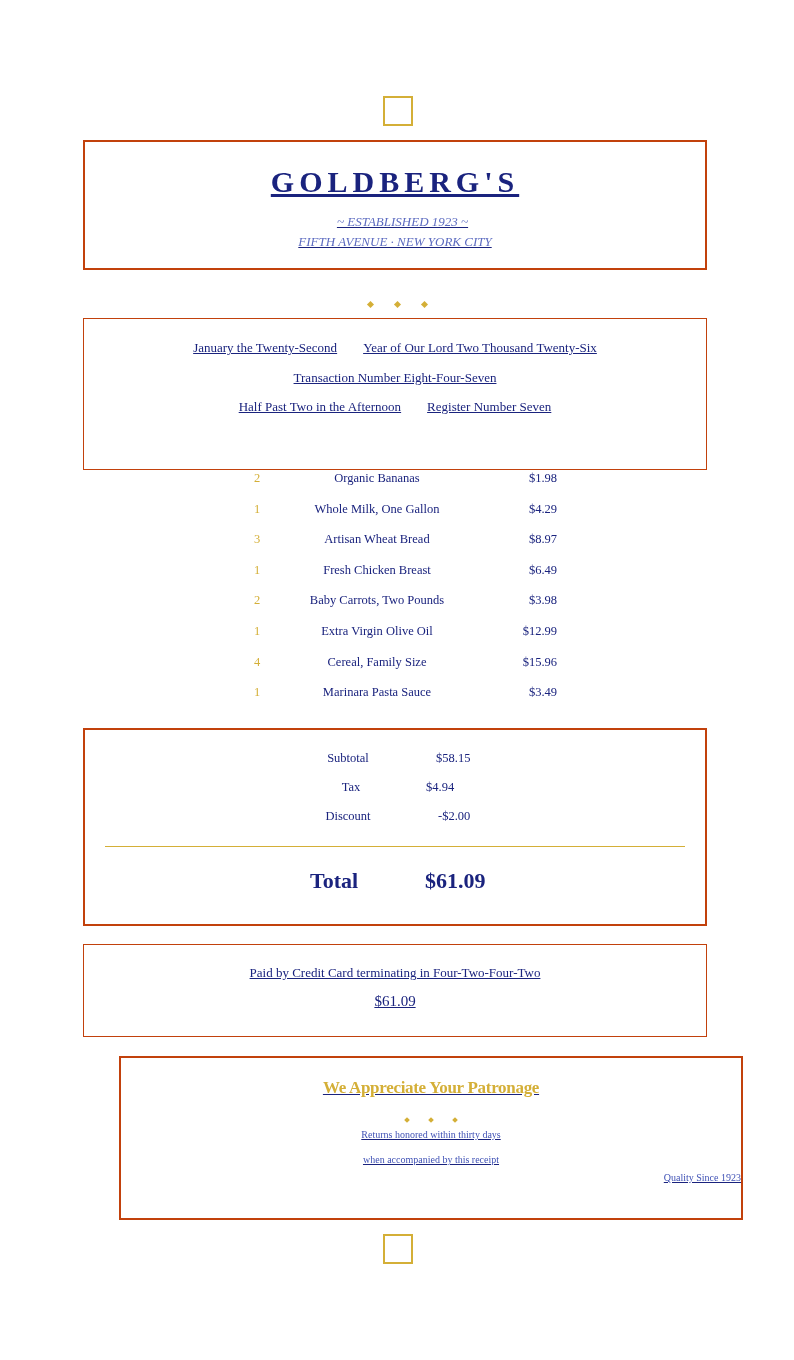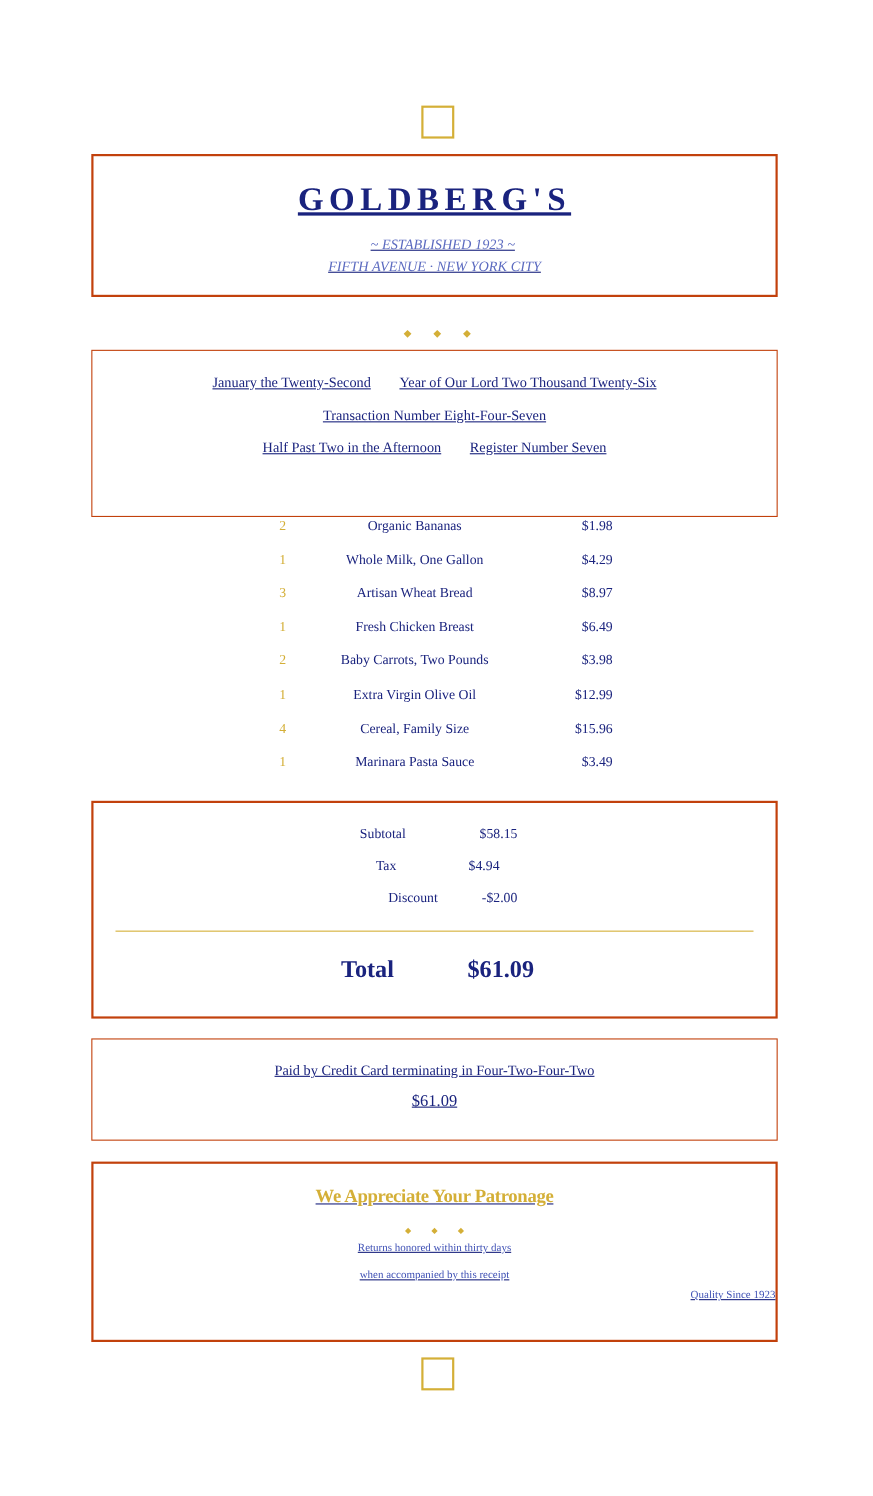--- a/index.html
+++ b/index.html
@@ -103,35 +103,35 @@
   <div style="position:absolute; top:21px; left:0; right:0;">
     <div class="trow">
         <span class="lbl" style="left:213px;">Subtotal</span>
         <span class="val" style="left:351px;">$58.15</span>
       </div>
     <div class="trow">
         <span class="lbl" style="left:216px;">Tax</span>
         <span class="val" style="left:341px;">$4.94</span>
       </div>
     <div class="trow">
-        <span class="lbl" style="left:213px;text-align:right;">Discount</span>
+        <span class="lbl" style="left:213px;">Discount</span>
         <span class="val" style="left:353px;">-$2.00</span>
       </div>
   </div>
   <div class="rule"></div>
   <span class="total-lbl">Total</span>
   <span class="total-val">$61.09</span>
 </div>
 
 <div class="box thin center" style="top:944px; height:93px; padding-top:20px;">
   <div style="font-size:13px;">Paid by Credit Card terminating in Four-Two-Four-Two</div>
   <div style="font-size:15px; margin-top:12px;">$61.09</div>
 </div>
 
-<div class="box center" style="top:1056px; height:164px;">
+<div class="box center" style="top:1056px; height:164px;margin-left:36px;">
   <div class="thanks">We Appreciate Your Patronage</div>
   <div style="height:14px; margin-top:10px;">
     <span class="diamond" style="width:4px;height:4px;margin:0 10px;"></span><span class="diamond" style="width:4px;height:4px;margin:0 10px;"></span><span class="diamond" style="width:4px;height:4px;margin:0 10px;"></span>
   </div>
   <div class="small">Returns honored within thirty days</div>
   <div class="small">when accompanied by this receipt</div>
   <div class="smaller">Quality Since 1923</div>
 </div>
 
 <div class="ornament-square" style="top:1234px;"></div>

